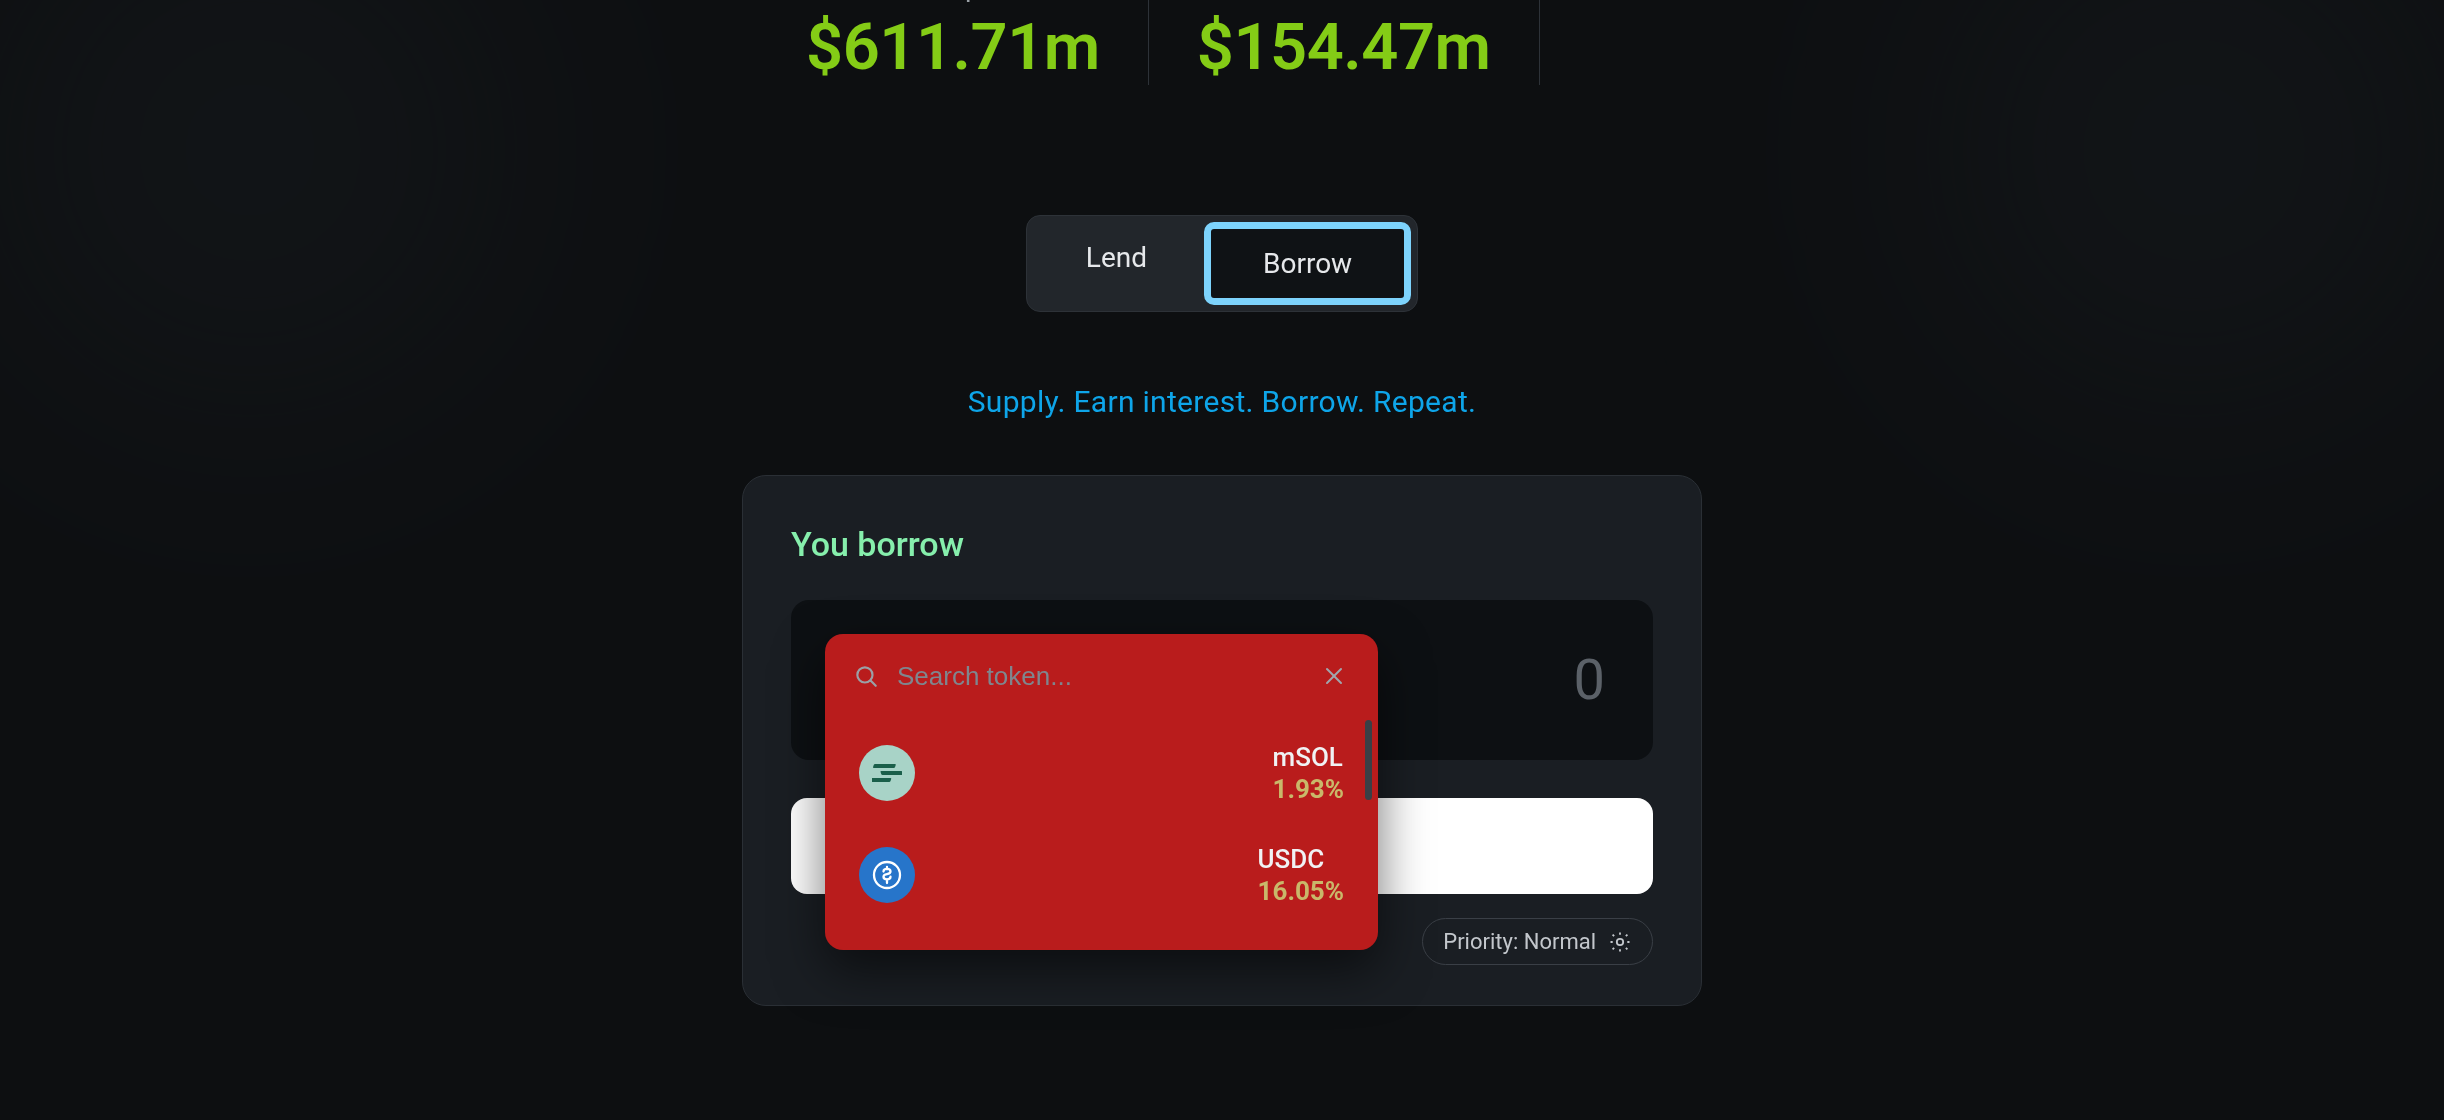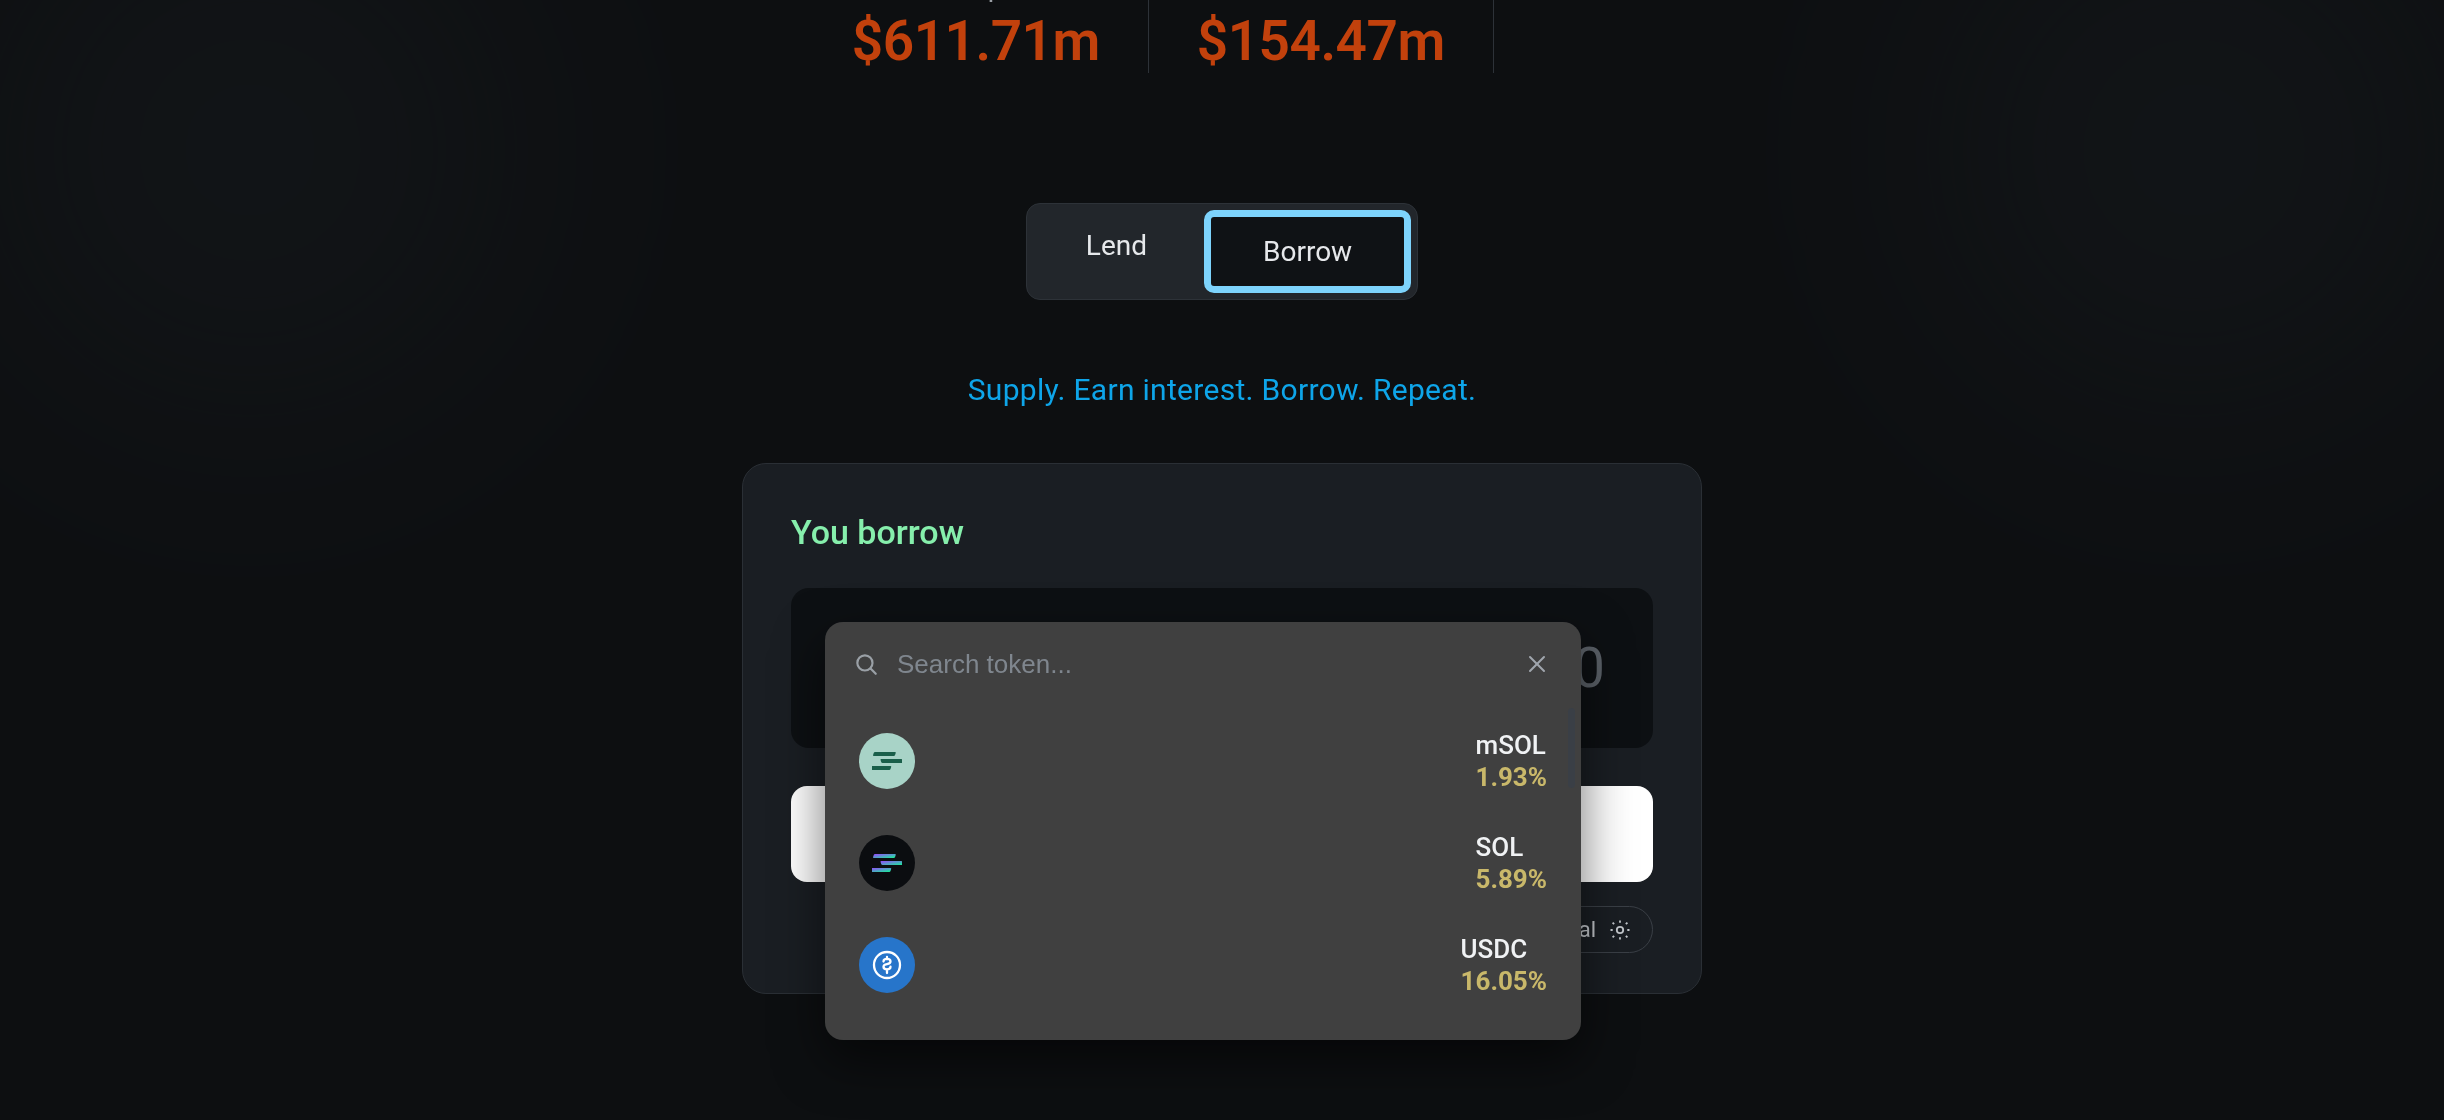--- a/index.html
+++ b/index.html
@@ -42,22 +42,22 @@
     padding: 0 48px;
   }
   .stat-label {
     color: #9aa0a6;
     font-size: 28px;
     font-weight: 400;
     margin-bottom: 6px;
     letter-spacing: 0.2px;
   }
   .stat-value {
-    color: #c2410c;
-    font-size: 55px;
+    color: #84cc16;
+    font-size: 65px;
     font-weight: 600;
     letter-spacing: -0.5px;
   }
   .stat-divider {
     width: 1px;
     background: #2d3238;
     margin: 0 0;
   }
 
   .tabs {
@@ -143,22 +143,22 @@
     color: #c3c7cc;
     font-size: 22px;
     cursor: pointer;
   }
 
   
   .dropdown {
     position: absolute;
     left: 82px;
     top: 158px;
-    width: 756px;
-    background: #404040;
+    width: 553px;
+    background: #b91c1c;
     border-radius: 18px;
     box-shadow: 0 20px 50px rgba(0,0,0,0.55);
     display: flex;
     flex-direction: column;
     overflow: hidden;
   }
   .dd-search {
     display: flex;
     align-items: center;
     padding: 26px 28px 22px 28px;
@@ -286,39 +286,20 @@
               <rect x="4" y="13" width="22" height="4" rx="1" fill="#1a5f4a" transform="skewX(18)"></rect>
               <rect x="4" y="20" width="22" height="4" rx="1" fill="#1a5f4a" transform="skewX(-18)"></rect>
             </svg>
           </div>
           <div>
             <div class="tok-name">mSOL</div>
             <div class="tok-rate">1.93%</div>
           </div>
         </div>
 
-        <div class="dd-item">
-          <div class="tok-icon" style="background:#0b0d10">
-            <svg width="30" height="30" viewBox="0 0 30 30">
-              <defs>
-                <linearGradient id="solg" x1="0" y1="0" x2="1" y2="1">
-                  <stop offset="0%" stop-color="#9945FF"></stop>
-                    <stop offset="100%" stop-color="#14F195"></stop>
-                </linearGradient>
-              </defs>
-              <rect x="4" y="6" width="22" height="4" rx="1" fill="url(#solg)" transform="skewX(-18)"></rect>
-              <rect x="4" y="13" width="22" height="4" rx="1" fill="url(#solg)" transform="skewX(18)"></rect>
-              <rect x="4" y="20" width="22" height="4" rx="1" fill="url(#solg)" transform="skewX(-18)"></rect>
-            </svg>
-          </div>
-          <div>
-            <div class="tok-name">SOL</div>
-            <div class="tok-rate">5.89%</div>
-          </div>
-        </div>
 
         <div class="dd-item">
           <div class="tok-icon" style="background:#2775CA">
             <svg width="34" height="34" viewBox="0 0 34 34" fill="none">
               <circle cx="17" cy="17" r="13" stroke="#fff" stroke-width="2.3"></circle>
               <path d="M17 9v2M17 23v2M13.5 13.5c0-1.6 1.6-2.6 3.5-2.6s3.5 1 3.5 2.6c0 1.5-1.3 2.2-3.5 2.6-2.2.4-3.5 1.1-3.5 2.6 0 1.6 1.6 2.6 3.5 2.6s3.5-1 3.5-2.6" stroke="#fff" stroke-width="2.3" stroke-linecap="round"></path>
             </svg>
           </div>
           <div>
             <div class="tok-name">USDC</div>

